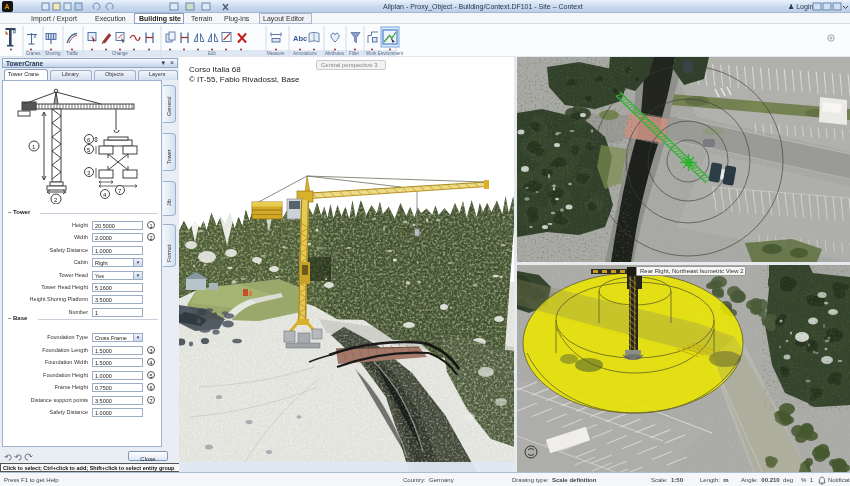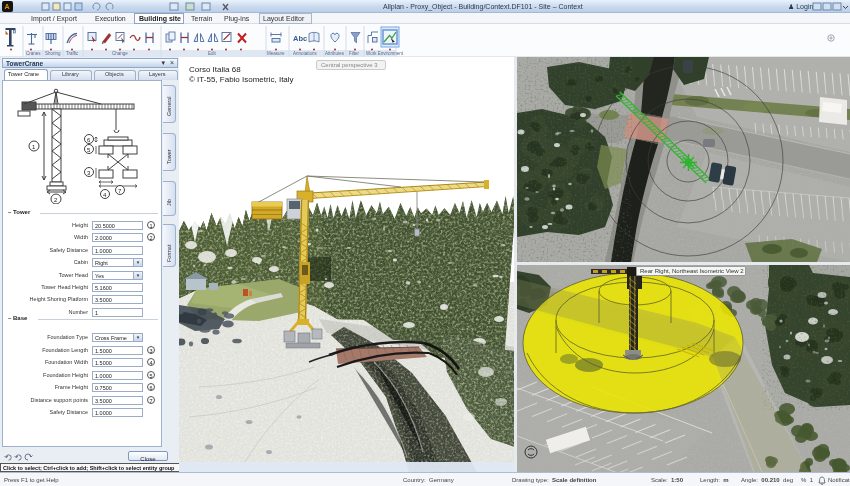--- a/index.html
+++ b/index.html
@@ -616,21 +616,21 @@
     <polygon points="127,262 139,276 135,276 125,264 Z" fill="#d8b02a"></polygon>
     <rect x="118" y="262" width="12" height="6" fill="#d8b02a"></rect>
     <rect x="105" y="274" width="11" height="11" fill="#b2b6ba" stroke="#70767c" stroke-width="0.6"></rect>
     <rect x="119" y="276" width="12" height="12" fill="#a9adb2" stroke="#70767c" stroke-width="0.6"></rect>
     <rect x="133" y="272" width="10" height="10" fill="#b6babe" stroke="#70767c" stroke-width="0.6"></rect>
     <rect x="107" y="286" width="34" height="5" fill="#9fa3a8" stroke="#70767c" stroke-width="0.5"></rect>
     </g>
     <rect x="0" y="405" width="336" height="10" fill="#dfe8f4" opacity="0.95"></rect>
   </svg>
   <div class="tx" style="left:10px;top:8px;font-size:8px;color:#222">Corso Italia 68</div>
-  <div class="tx" style="left:10px;top:18px;font-size:8px;color:#222">© IT-55, Fabio Isometric, Italy</div>
+  <div class="tx" style="left:10px;top:18px;font-size:8px;color:#222">© IT-55, Fabio Rivadossi, Base</div>
   <div class="abs" style="left:137px;top:3px;width:70px;height:10px;background:#f2f2f2;border:1px solid #c8c8c8;border-radius:2px;opacity:0.93"></div>
   <div class="tx" style="left:142px;top:5px;font-size:6px;color:#888">Central perspective 3</div>
 </div>
 
 <div class="abs" style="left:517px;top:57px;width:333px;height:205px;background:#a9a9a5;overflow:hidden">
   <svg width="333" height="205" viewBox="0 0 333 205">
     <defs>
       <filter id="asp" x="-5%" y="-5%" width="110%" height="110%">
         <feTurbulence type="fractalNoise" baseFrequency="0.55" numOctaves="2" seed="17"></feTurbulence>
         <feColorMatrix type="matrix" values="0 0 0 0 0.5  0 0 0 0 0.5  0 0 0 0 0.48  0 0 0 1.4 -0.72"></feColorMatrix>

